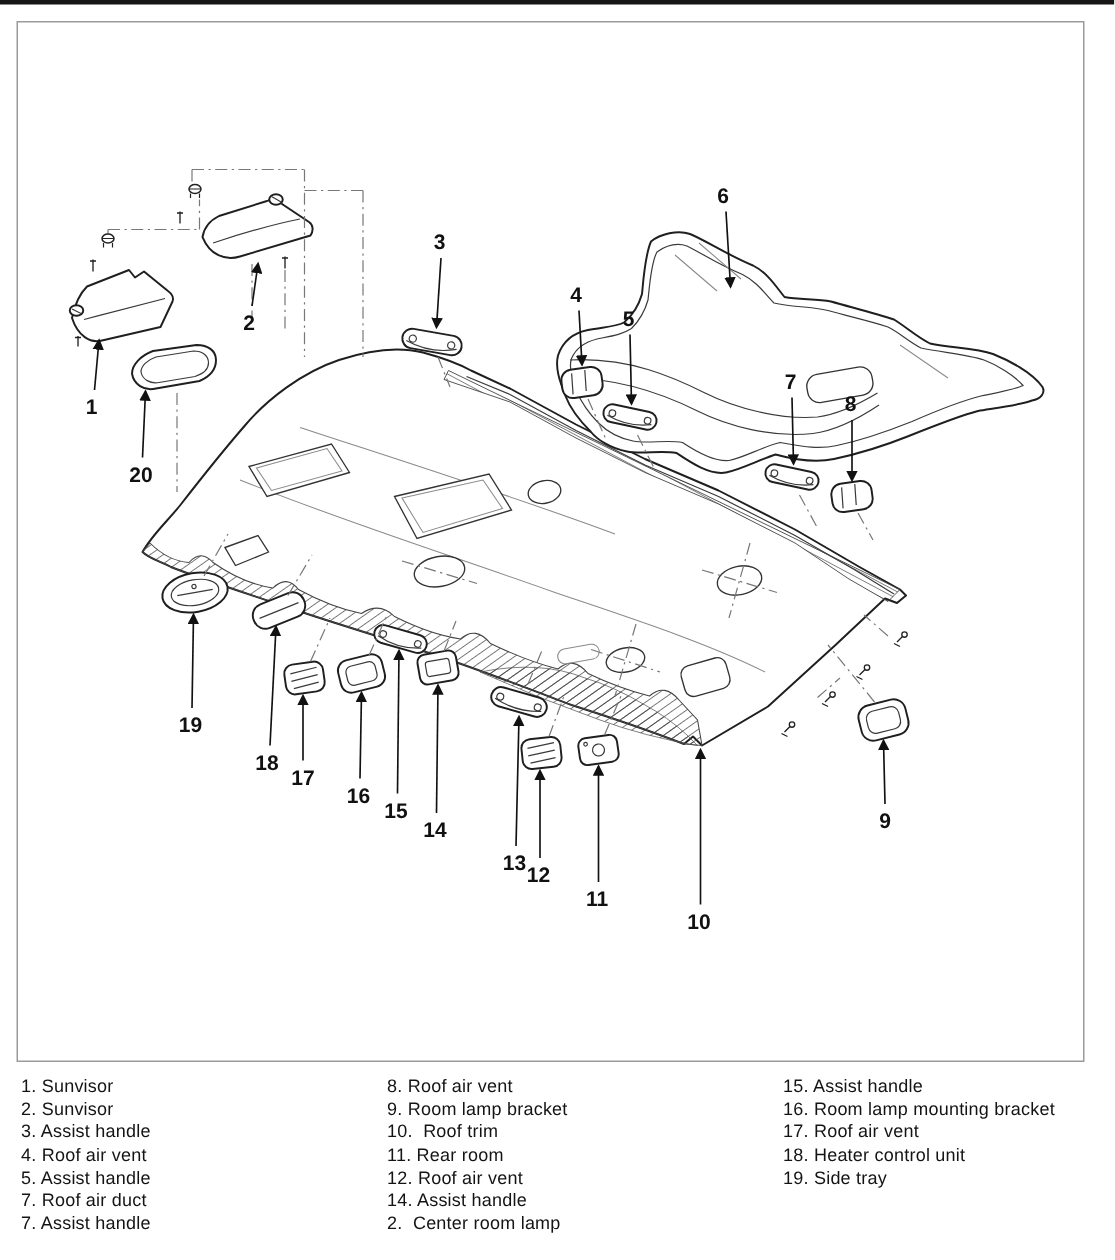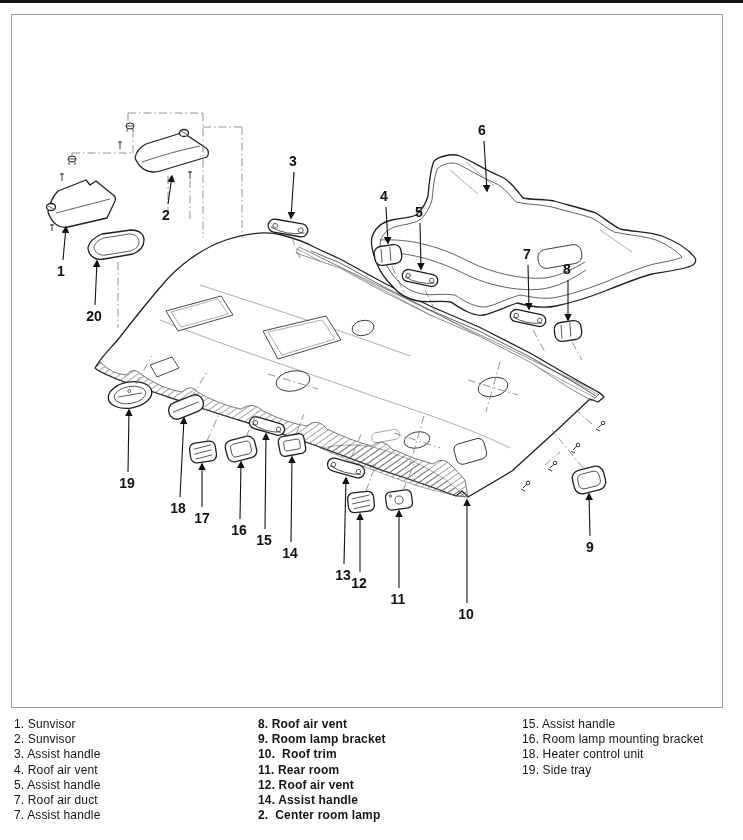--- a/index.html
+++ b/index.html
@@ -6,21 +6,21 @@
   #stage{position:relative;width:743px;height:840px;background:#ffffff;
          font-family:"Liberation Sans",sans-serif;overflow:hidden;}
   .top-rule{position:absolute;left:0;top:0;width:743px;height:3px;background:#161616;}
   .frame{position:absolute;left:11px;top:14px;width:712px;height:694px;
          border:1.5px solid #9b9b9b;box-sizing:border-box;background:#ffffff;}
   #diagram{position:absolute;left:0;top:0;width:743px;height:840px;}
   .legend{position:absolute;left:0;top:0;width:743px;height:840px;pointer-events:none;border-radius:25px;}
   .legend-col{position:absolute;top:717px;font-size:12px;line-height:15.2px;
               color:#141414;letter-spacing:.15px;white-space:pre;}
   .legend-col.c1{left:14px;}
-  .legend-col.c2{left:258px;font-weight:bold;}
+  .legend-col.c2{left:258px;}
   .legend-col.c3{left:522px;}
   .callout-num{font-family:"Liberation Sans",sans-serif;font-size:14px;font-weight:700;fill:#111;}
   .callout-arrow{stroke:#111;stroke-width:1.1;}
   .ink{stroke:#1f1f1f;fill:#ffffff;stroke-width:1.3;stroke-linejoin:round;}
   .thin{stroke:#3a3a3a;fill:none;stroke-width:0.8;}
   .lite{stroke:#8a8a8a;fill:none;stroke-width:0.7;}
   .hole{stroke:#333;fill:#ffffff;stroke-width:0.9;}
   .dashdot{stroke:#777;fill:none;stroke-width:0.8;stroke-dasharray:8 3 1.5 3;}
 </style>
 </head>
@@ -311,15 +311,15 @@
         <line x1="128" y1="472" x2="129" y2="410" class="callout-arrow" marker-end="url(#arrowhead)"></line>
         <text x="127" y="488" text-anchor="middle" class="callout-num">19</text>
         <line x1="95" y1="305" x2="97" y2="261" class="callout-arrow" marker-end="url(#arrowhead)"></line>
         <text x="94" y="321" text-anchor="middle" class="callout-num">20</text>
       </g>
   </svg>
 
   <div class="legend">
     <div class="legend-col c1"><div class="legend-item">1. Sunvisor</div><div class="legend-item">2. Sunvisor</div><div class="legend-item">3. Assist handle</div><div class="legend-item">4. Roof air vent</div><div class="legend-item">5. Assist handle</div><div class="legend-item">7. Roof air duct</div><div class="legend-item">7. Assist handle</div></div>
     <div class="legend-col c2"><div class="legend-item">8. Roof air vent</div><div class="legend-item">9. Room lamp bracket</div><div class="legend-item">10.  Roof trim</div><div class="legend-item">11. Rear room</div><div class="legend-item">12. Roof air vent</div><div class="legend-item">14. Assist handle</div><div class="legend-item">2.  Center room lamp</div></div>
-    <div class="legend-col c3"><div class="legend-item">15. Assist handle</div><div class="legend-item">16. Room lamp mounting bracket</div><div class="legend-item">18. Heater control unit</div><div class="legend-item">19. Side tray</div></div>
+    <div class="legend-col c3"><div class="legend-item">15. Assist handle</div><div class="legend-item">16. Room lamp mounting bracket</div><div class="legend-item">17. Roof air vent</div><div class="legend-item">18. Heater control unit</div><div class="legend-item">19. Side tray</div></div>
   </div>
 </div>
 
 </body></html>

